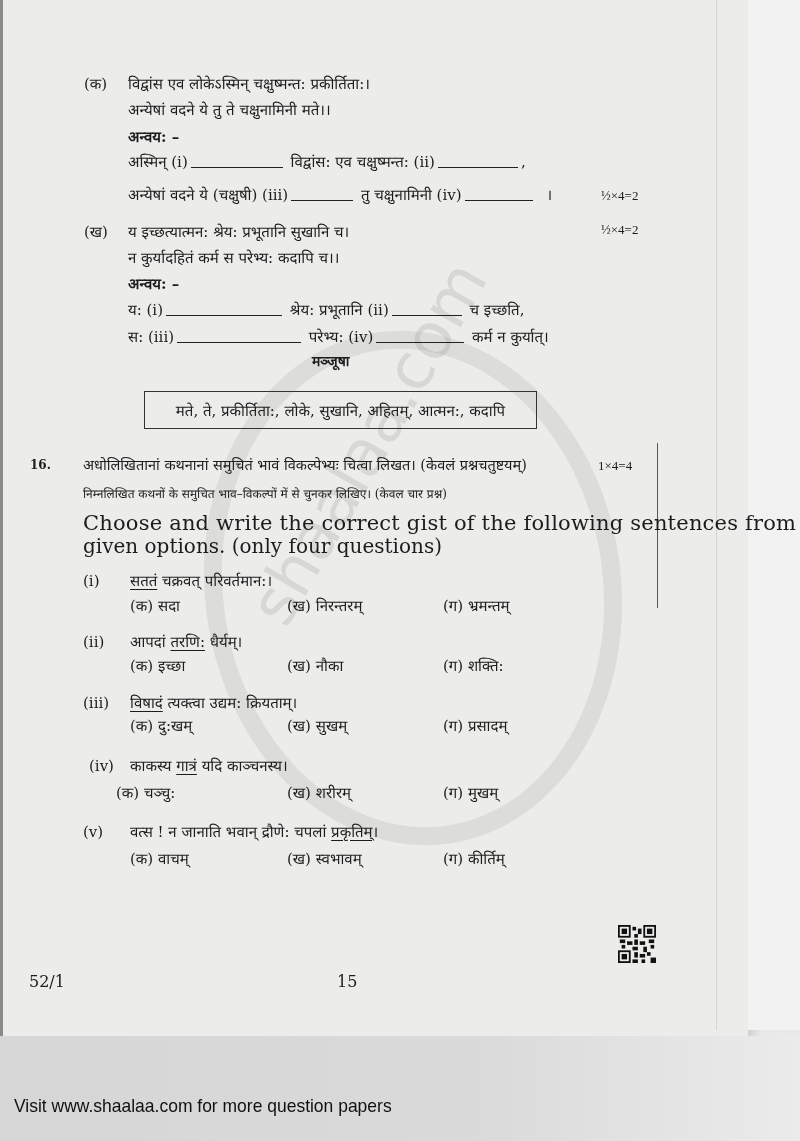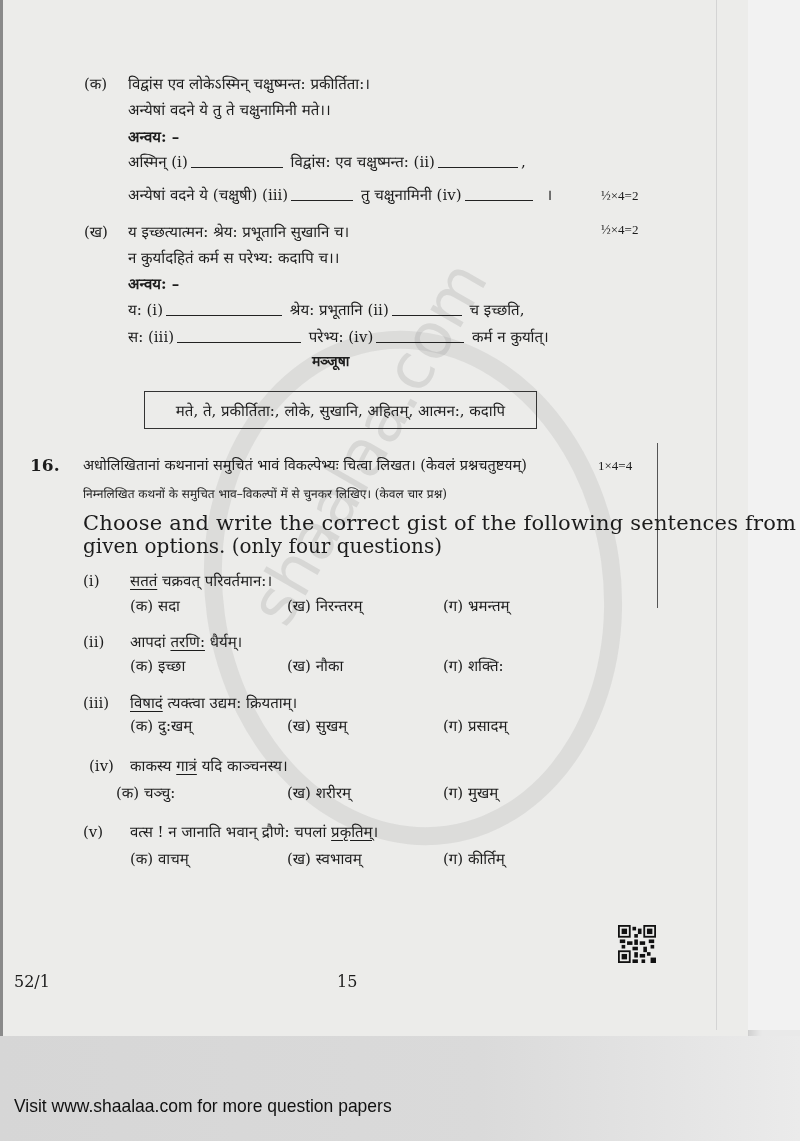--- a/index.html
+++ b/index.html
@@ -93,21 +93,21 @@
   <span>परेभ्य: (iv)</span><span class="blank" style="width:88px"></span>
   <span>कर्म न कुर्यात्।</span>
 </div>
 
 <div class="t b" style="left:312px;top:352px;font-size:14px">मञ्जूषा</div>
 <div class="box">
   <span>मते, ते, प्रकीर्तिता:, लोके, सुखानि, अहितम्, आत्मन:, कदापि</span>
 </div>
 
 <div class="vline"></div>
-<div class="t b" style="left:30px;top:456px;font-size:17px">16.</div>
+<div class="t b" style="left:30px;top:456px;font-size:12px">16.</div>
 <div class="t" style="left:83px;top:456px;font-size:14.5px">अधोलिखितानां कथनानां समुचितं भावं विकल्पेभ्यः चित्वा लिखत। (केवलं प्रश्नचतुष्टयम्)</div>
 <div class="marks" style="left:598px;top:458px">1×4=4</div>
 <div class="t" style="left:83px;top:485px;font-size:12px">निम्नलिखित कथनों के समुचित भाव–विकल्पों में से चुनकर लिखिए। (केवल चार प्रश्न)</div>
 <div class="t" style="left:83px;top:514px;font-size:21px;letter-spacing:0.2px">Choose and write the correct gist of the following sentences from the</div>
 <div class="t" style="left:83px;top:537px;font-size:20px">given options. (only four questions)</div>
 
 <div>
 
   <div class="t" style="left:83px;top:572px">(i)</div>
   <div class="t" style="left:130px;top:572px"><span></span><span class="u">सततं</span><span> चक्रवत् परिवर्तमान:।</span></div>
@@ -166,16 +166,16 @@
       <rect x="18" y="11" width="2" height="2"></rect>
     <rect x="9" y="15" width="2" height="3"></rect>
       <rect x="12" y="16" width="3" height="2"></rect>
       <rect x="16" y="15" width="2" height="2"></rect>
     <rect x="18" y="18" width="3" height="3"></rect>
       <rect x="13" y="19" width="2" height="2"></rect>
       <rect x="8" y="19" width="3" height="2"></rect>
   </g>
 </svg>
 
-<div class="pg" style="left:14px;top:972px">52/1</div>
+<div class="pg" style="left:29px;top:972px">52/1</div>
 <div class="pg" style="left:337px;top:972px">15</div>
 
 <div class="footer">Visit www.shaalaa.com for more question papers</div>
 
 </body></html>

